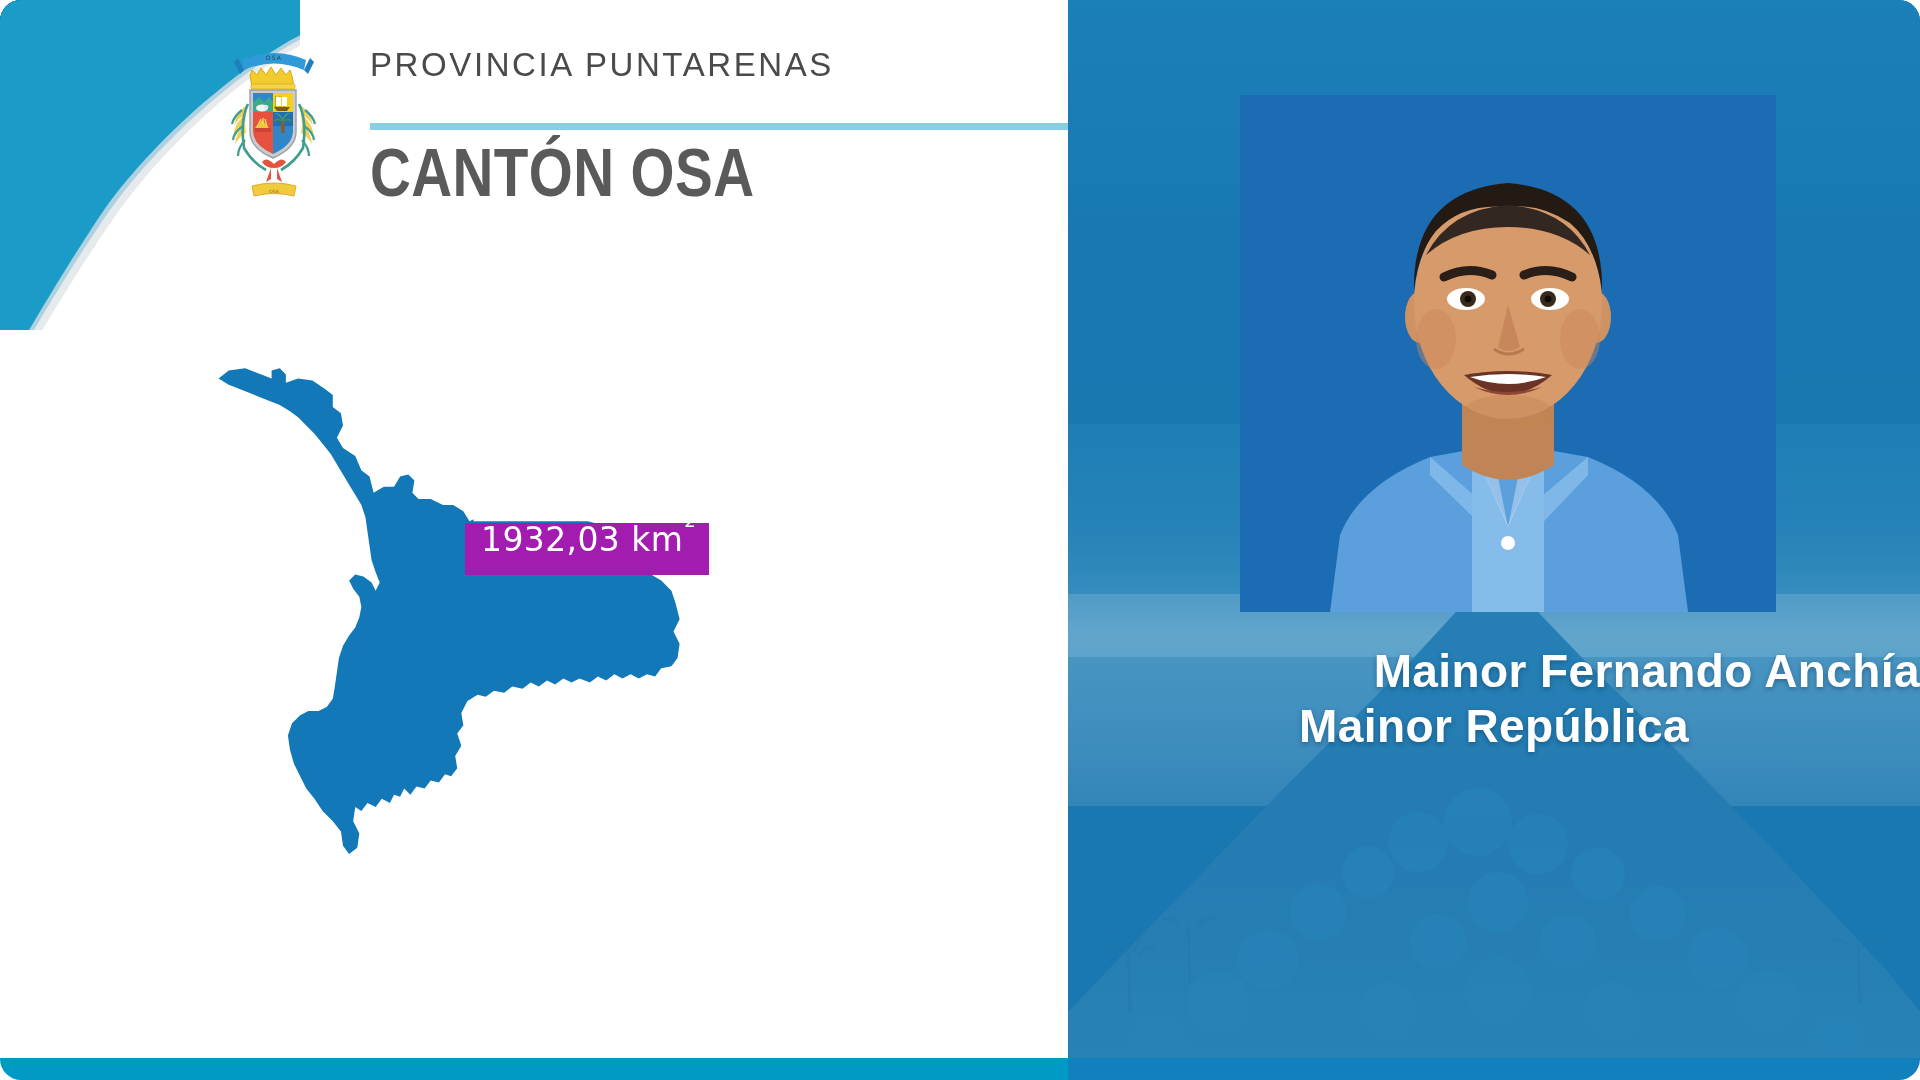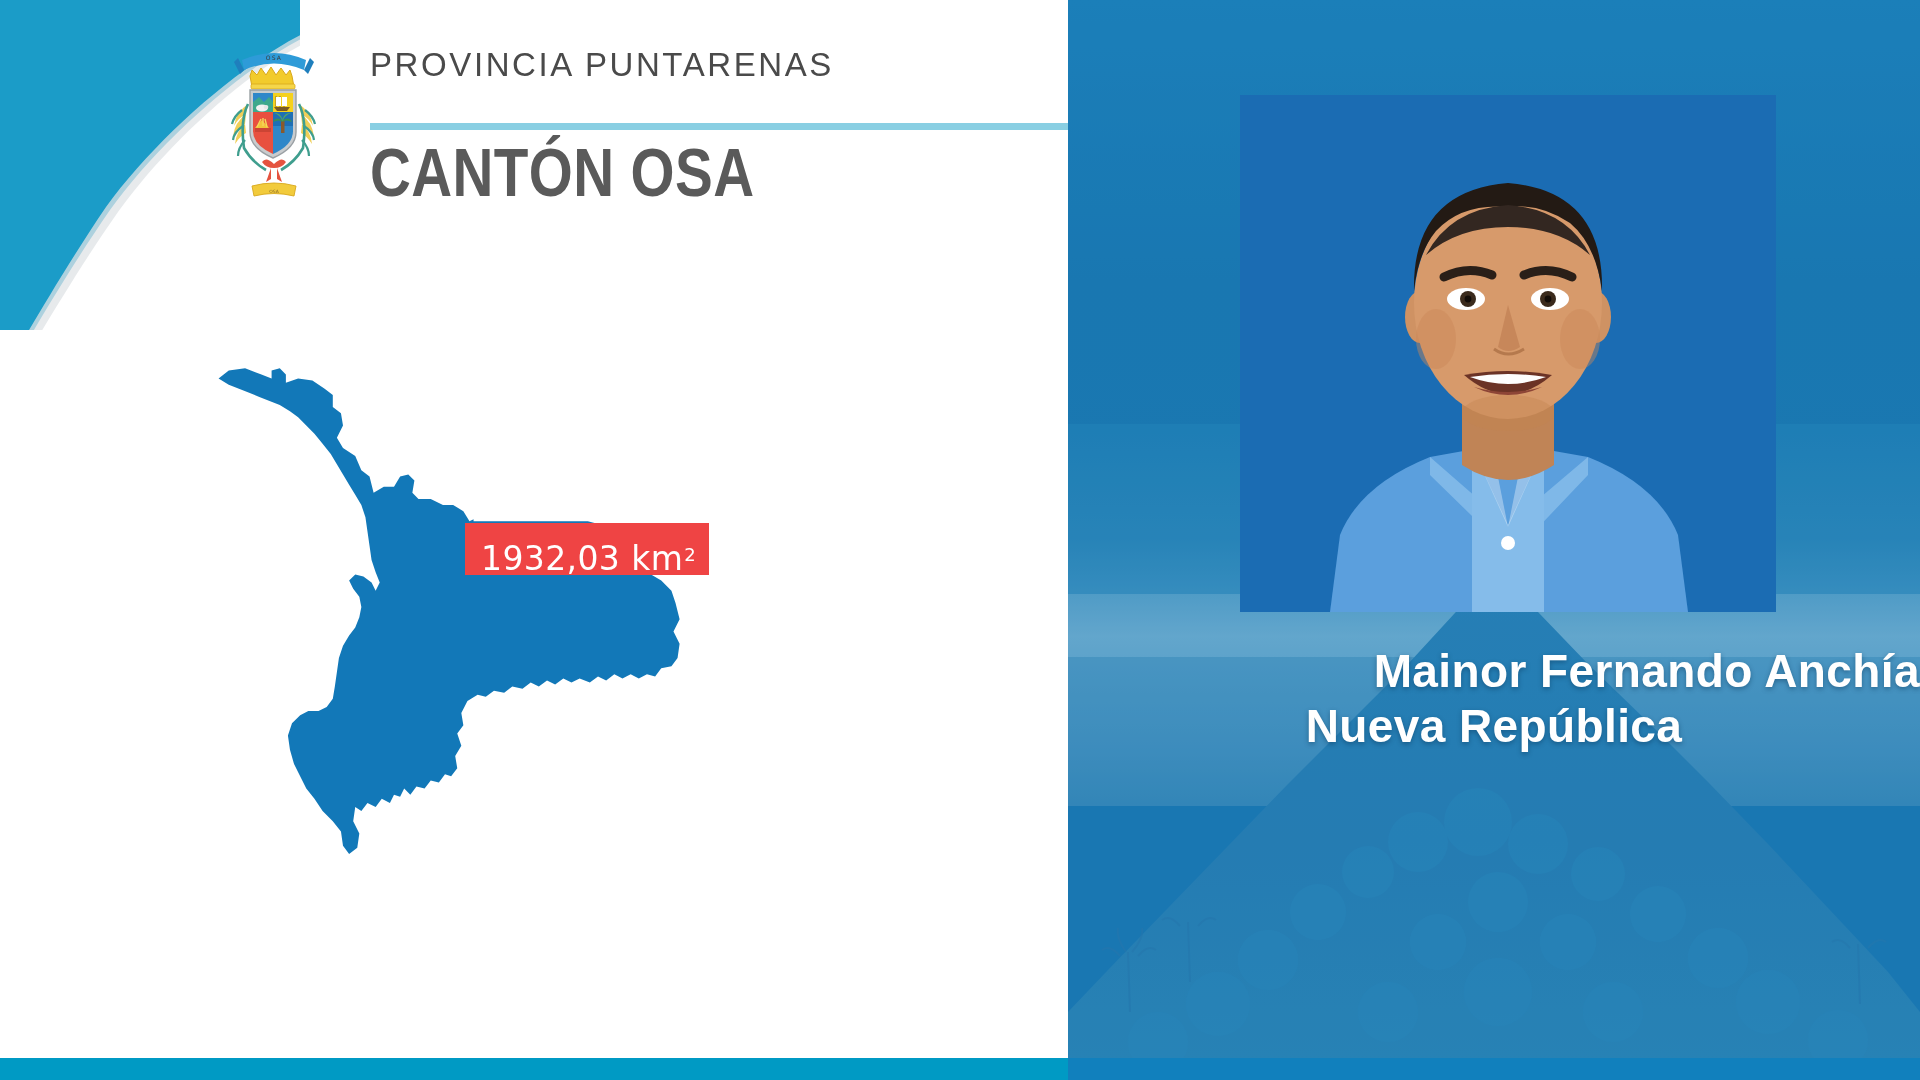--- a/index.html
+++ b/index.html
@@ -1,18 +1,18 @@
 <!DOCTYPE html>
 <html><head>
 <meta charset="utf-8">
 <style>
   html,body{margin:0;padding:0;background:#ffffff;}
   body{width:1920px;height:1080px;overflow:hidden;font-family:"Liberation Sans",sans-serif;}
 
-  .slide{position:relative;width:1920px;height:1080px;overflow:hidden;background:#ffffff;}
+  .slide{position:relative;width:1920px;height:1080px;overflow:hidden;background:#ffffff;border-radius:21px;}
 
   
   .left-panel{position:absolute;left:0;top:0;width:1068px;height:1060px;background:#ffffff;}
 
   
   .corner-wrap{position:absolute;left:0;top:0;width:300px;height:330px;overflow:hidden;}
   .corner-deep{position:absolute;left:0;top:0;width:300px;height:330px;
       background:#0a6fb3;
       clip-path:polygon(0 0,230 0,0 300);}
   .corner-dark-tri{position:absolute;left:0;top:0;width:300px;height:330px;
@@ -38,22 +38,22 @@
       letter-spacing:0.5px;line-height:1;
       font-family:"Liberation Sans Narrow","Liberation Sans",sans-serif;
       transform:scaleX(0.82);transform-origin:left top;white-space:nowrap;}
 
   
   .map-wrap{position:absolute;left:200px;top:350px;width:500px;height:520px;}
   .map-wrap svg{display:block;}
 
   
   .area-badge{position:absolute;left:465px;top:523px;height:52px;
-      background:#ef4444;display:flex;align-items:flex-end;
-      padding:8px 14px 0 16px;box-sizing:border-box;}
+      background:#a21caf;display:flex;align-items:flex-start;
+      padding:0 14px 0 16px;box-sizing:border-box;}
   .area-badge .area-text{color:#ffffff;font-size:33px;font-weight:400;letter-spacing:0.4px;
       font-family:"DejaVu Sans",sans-serif;line-height:1;}
   .area-badge .area-sup{color:#ffffff;font-size:18px;font-family:"DejaVu Sans",sans-serif;
       vertical-align:super;line-height:1;position:relative;top:-11px;left:1px;}
 
   
   .right-panel{position:absolute;left:1068px;top:0;width:852px;height:1060px;
       background:#1b7ab5;overflow:hidden;}
   .rp-bg{position:absolute;inset:0;}
   .rp-sky{position:absolute;left:0;top:0;width:100%;height:48%;
@@ -305,19 +305,19 @@
         <path d="M234 292 Q268 308 302 292 Q268 302 234 292 Z" fill="#8d4536"></path>
 
         <ellipse cx="196" cy="244" rx="20" ry="30" fill="#c98758" opacity="0.45"></ellipse>
         <ellipse cx="340" cy="244" rx="20" ry="30" fill="#c98758" opacity="0.45"></ellipse>
 
         <ellipse cx="268" cy="318" rx="46" ry="18" fill="#c4844f" opacity="0.4"></ellipse>
       </svg>
     </div>
 
     <div class="cand-name">Mainor Fernando Anchía</div>
-    <div class="cand-party">Nueva República</div>
+    <div class="cand-party">Mainor República</div>
   </div>
 
   <div class="bottom-left"></div>
   <div class="bottom-right"></div>
 
 </div>
 
 </body></html>

